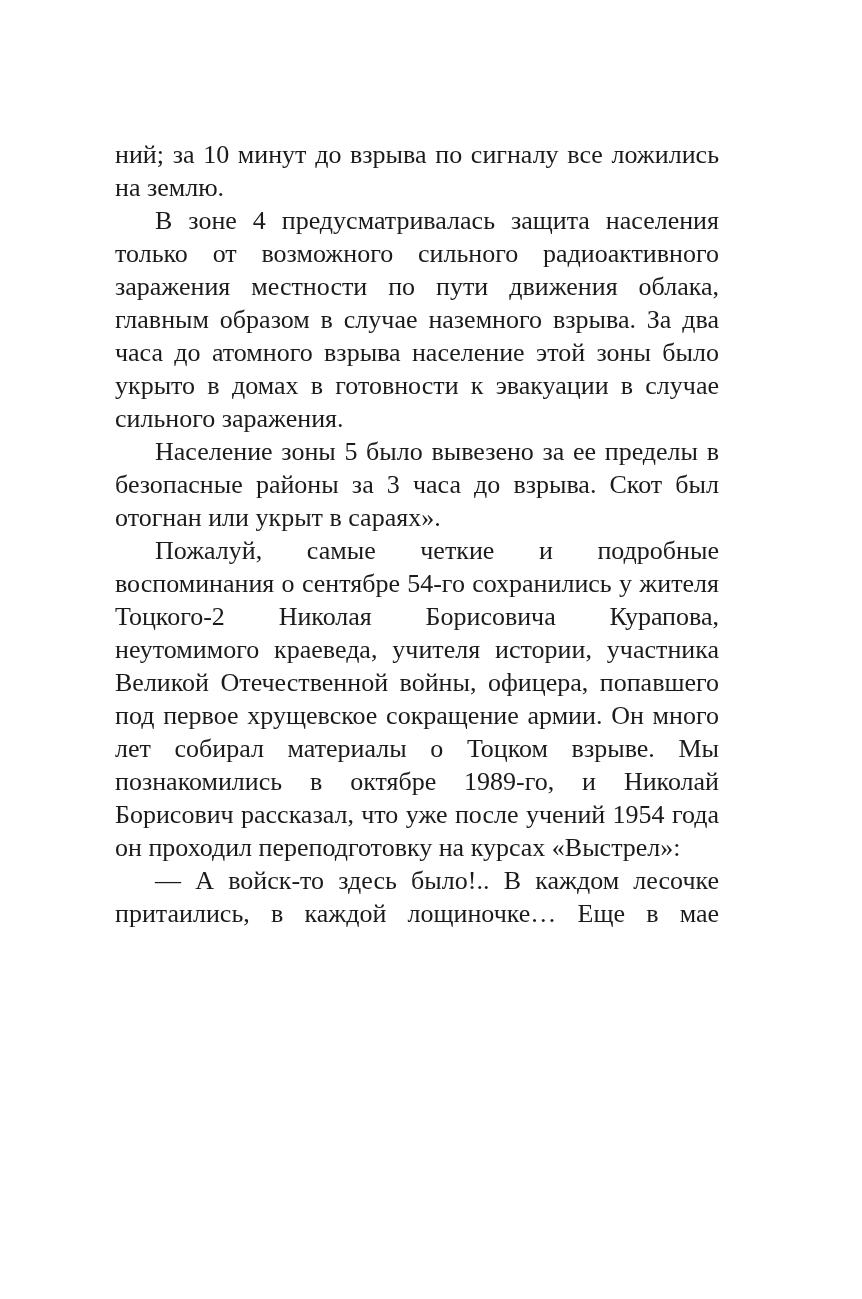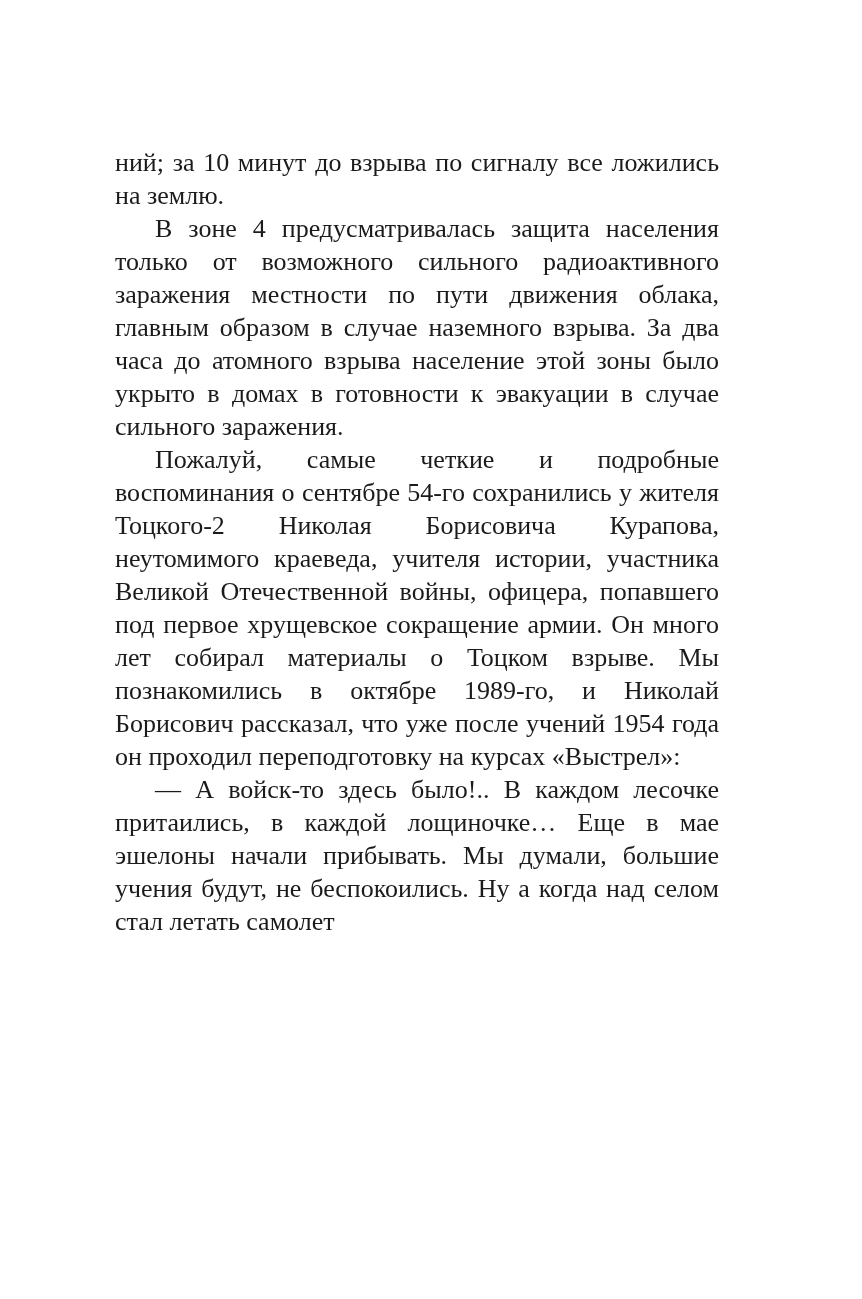--- a/index.html
+++ b/index.html
@@ -10,21 +10,20 @@
     background: #ffffff;
     font-family: "Liberation Serif", serif;
   }
 
   .page {
     position: relative;
     width: 862px;
     height: 934px;
     background: #ffffff;
     overflow: hidden;
-    margin-top: 8px;
   }
 
   .page-text {
     position: absolute;
     left: 115px;
     top: 138px;
     width: 604px;
     color: #1b1b1b;
     font-family: "Liberation Serif", serif;
     font-size: 26px;
@@ -69,20 +68,21 @@
   }
 </style>
 </head>
 <body>
 
 <div class="page">
 
   <div class="page-text">
       <p class="para"><span>ний; за 10 минут до взрыва по сигналу все ложились на землю.</span></p>
       <p class="para indent"><span>В зоне 4 предусматривалась защита населения только от возможного сильного радиоактивного заражения местности по пути движения облака, главным образом в случае наземного взрыва. За два часа до атомного взрыва население этой зоны было укрыто в домах в готовности к эвакуации в случае сильного заражения.</span></p>
+      <p class="para indent"><span>Население зоны 5 было вывезено за ее пределы в безопасные районы за 3 часа до взрыва. Скот был отогнан или укрыт в сараях».</span></p>
       <p class="para indent"><span>Пожалуй, самые четкие и подробные воспоминания о сентябре 54-го сохранились у жителя Тоцкого-2 </span><span class="bold">Николая Борисовича Курапова</span><span>, неутомимого краеведа, учителя истории, участника Великой Отечественной войны, офицера, попавшего под первое хрущевское сокращение армии. Он много лет собирал материалы о Тоцком взрыве. Мы познакомились в октябре 1989-го, и Николай Борисович рассказал, что уже после учений 1954 года он проходил переподготовку на курсах «Выстрел»:</span></p>
       <p class="para indent"><span>— А войск-то здесь было!.. В каждом лесочке притаились, в каждой лощиночке… Еще в мае эшелоны начали прибывать. Мы думали, большие учения будут, не беспокоились. Ну а когда над селом стал летать самолет</span></p>
     </div>
 
   <div class="page-footer">
     <span class="footer-chapter">2. «ИЗГИБ ЗЕМЛИ»</span>
     <span class="footer-page-number">25</span>
   </div>
 
 </div>

